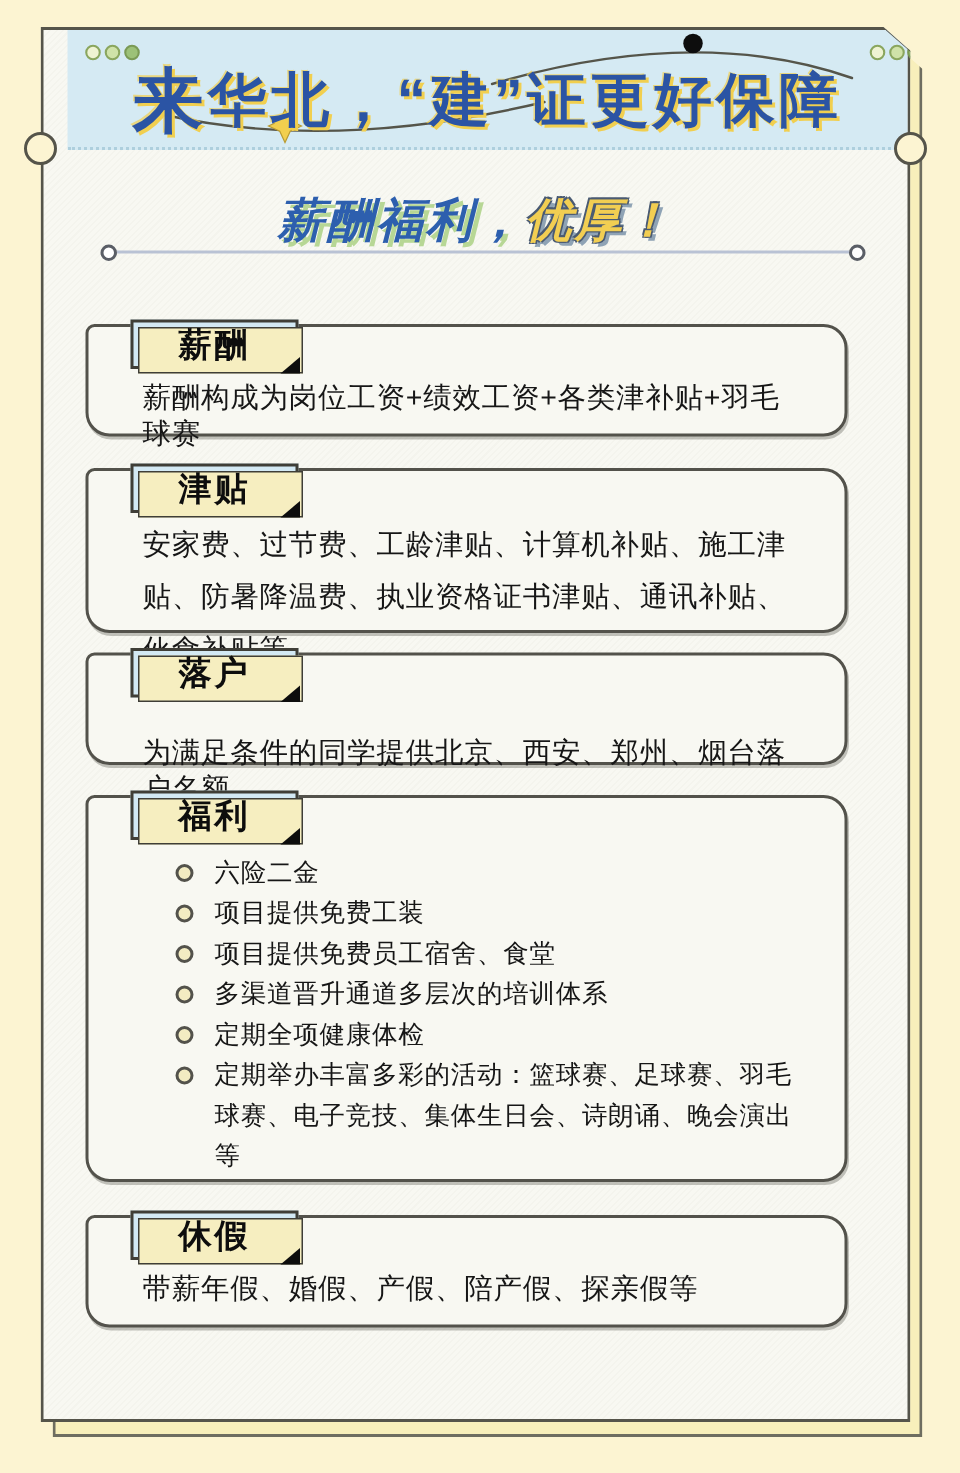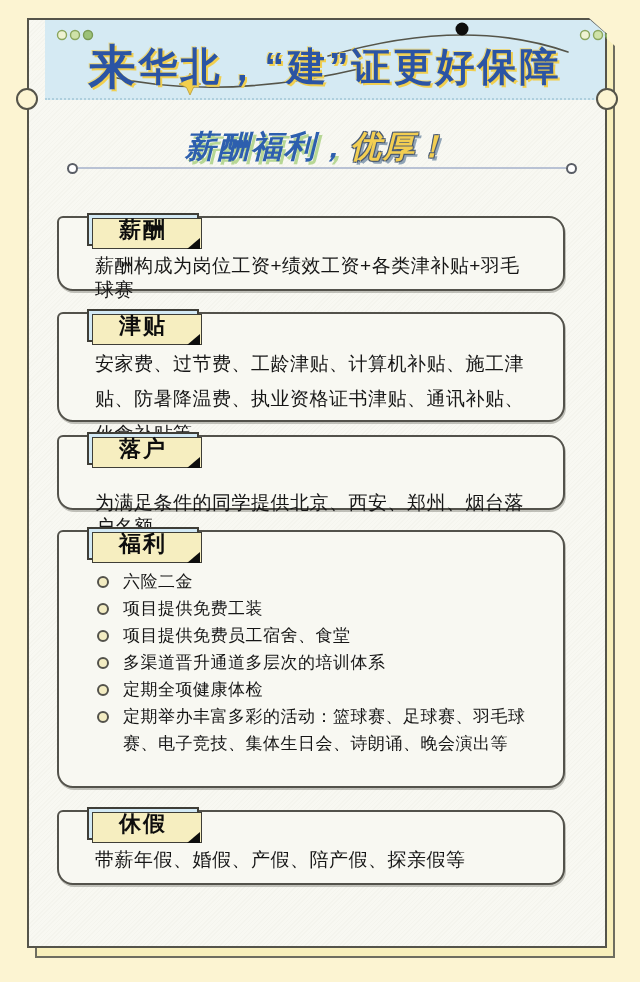--- a/index.html
+++ b/index.html
@@ -90,21 +90,21 @@
   .sec-text{
     padding:38px 26px 16px 36px;font-size:19px;color:#161616;line-height:35px;
     letter-spacing:.5px;
   }
   .sec-1{top:193px;} .sec-1 .sec-box{height:75px;} .sec-1 .sec-text{padding-top:36px;line-height:24px;}
   .sec-2{top:289px;} .sec-2 .sec-box{height:110px;} .sec-2 .sec-text{padding-top:32px;}
   .sec-3{top:412px;} .sec-3 .sec-box{height:75px;} .sec-3 .sec-text{padding-top:54px;line-height:24px;}
   .sec-4{top:507px;} .sec-4 .sec-box{height:258px;}
   .sec-5{top:787px;} .sec-5 .sec-box{height:75px;} .sec-5 .sec-text{padding-top:36px;line-height:24px;}
   .benefit-list{
-    list-style:none;margin:0;padding:36px 20px 10px 36px;
+    list-style:none;margin:0;padding:36px 20px 10px 56px;
   }
   .benefit-list li{
     position:relative;padding-left:28px;font-size:17px;color:#161616;line-height:27px;
     letter-spacing:.5px;
   }
   .benefit-list li::before{
     content:"";position:absolute;left:2px;top:8px;width:8px;height:8px;border-radius:50%;
     background:#f3ecc2;border:2px solid #53524b;
   }
 </style>

